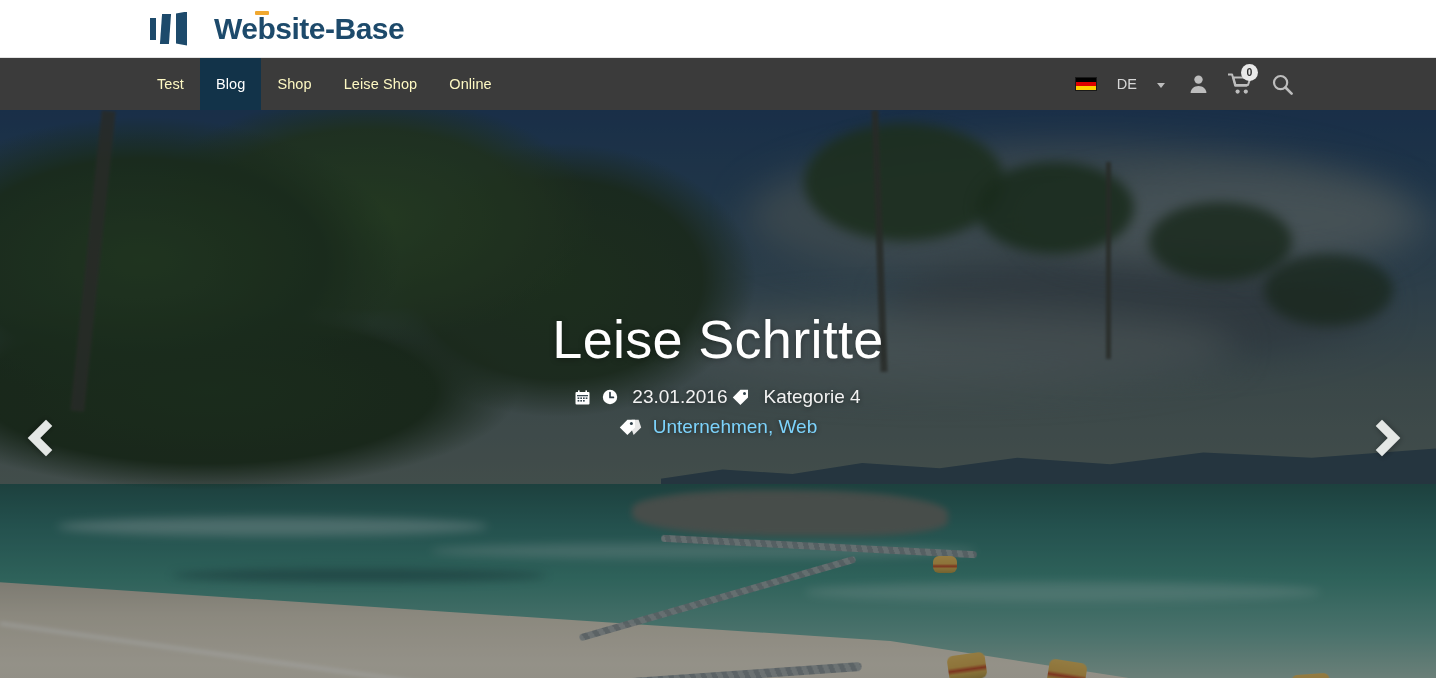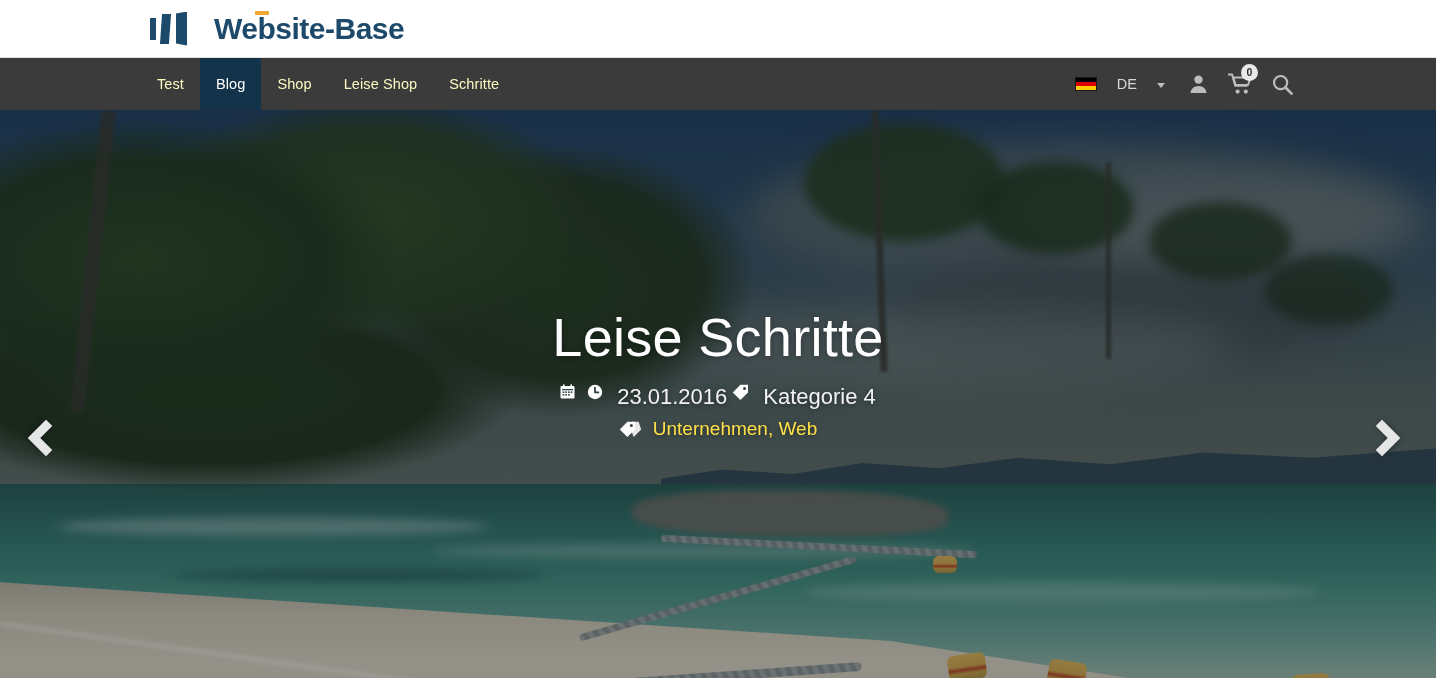--- a/index.html
+++ b/index.html
@@ -132,24 +132,24 @@
           background:#6b6a62; border-radius:40% 50% 30% 45%; filter:blur(3px); opacity:.9; }
 
   .hero-overlay{ position:absolute; inset:0; background:rgba(20,28,34,.36); }
 
   
   .hero-content{ position:absolute; inset:0; display:flex; flex-direction:column;
                  align-items:center; justify-content:center; text-align:center;
                  padding-bottom:130px; }
   .hero-title{ color:#ffffff; font-size:54px; font-weight:normal; line-height:1.15;
                letter-spacing:.3px; text-shadow:0 1px 6px rgba(0,0,0,.35); }
-  .hero-meta{ margin-top:16px; color:#f2f2f2; font-size:22px;
-              display:flex; align-items:flex-start; justify-content:center; gap:4px;
+  .hero-meta{ margin-top:16px; color:#f2f2f2; font-size:19px;
+              display:flex; align-items:center; justify-content:center; gap:4px;
               text-shadow:0 1px 5px rgba(0,0,0,.45); }
-  .hero-meta2{ margin-top:8px; color:#fde047; font-size:19px;
+  .hero-meta2{ margin-top:8px; color:#7dd3fc; font-size:19px;
                display:flex; align-items:center; justify-content:center; gap:11px;
                text-shadow:0 1px 5px rgba(0,0,0,.45); }
   .meta-ico{ display:inline-flex; align-items:center; }
   .meta-ico svg{ display:block; }
   .meta-date{ margin-left:10px; margin-right:1px; }
   .meta-cat{ margin-left:10px; }
 
   
   .arrow{ position:absolute; top:50%; transform:translateY(-50%);
           width:56px; height:56px; display:flex; align-items:center; justify-content:center;
@@ -179,21 +179,21 @@
     </span>
   </a>
 </header>
 
 <nav class="navbar">
   <div class="nav-left">
     <a class="nav-item" href="#">Test</a>
     <a class="nav-item active" href="#">Blog</a>
     <a class="nav-item" href="#">Shop</a>
     <a class="nav-item" href="#">Leise Shop</a>
-    <a class="nav-item" href="#">Schritte</a>
+    <a class="nav-item" href="#">Online</a>
   </div>
 
   <div class="nav-right">
 
     <div class="lang">
       <span class="flag">
         <i class="b1"></i>
           <i class="b2"></i>
           <i class="b3"></i>
       </span>

